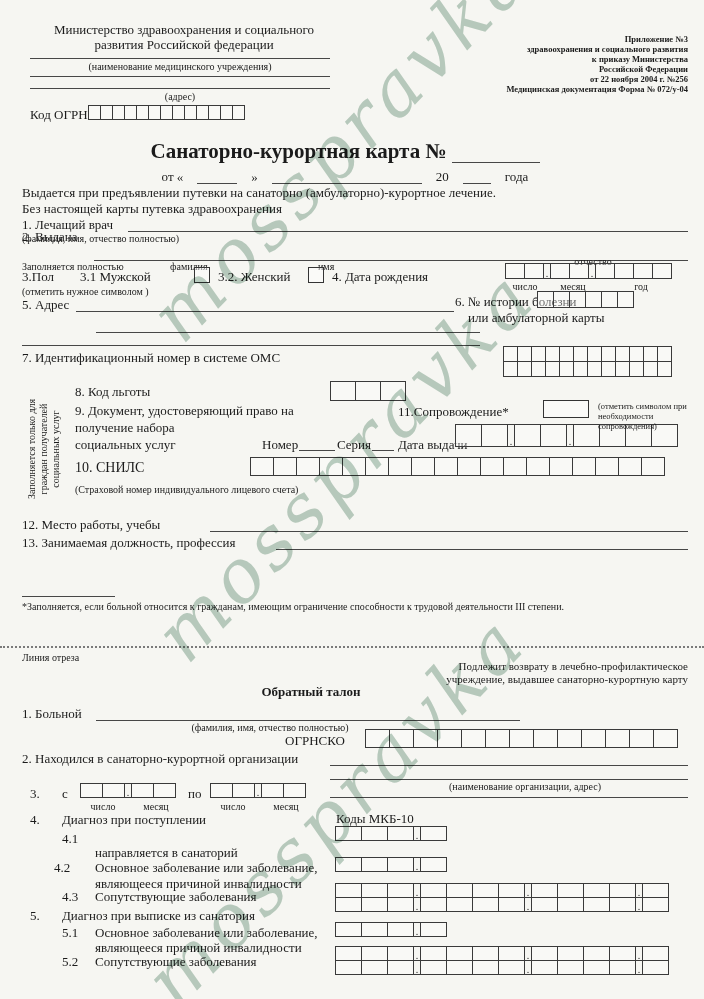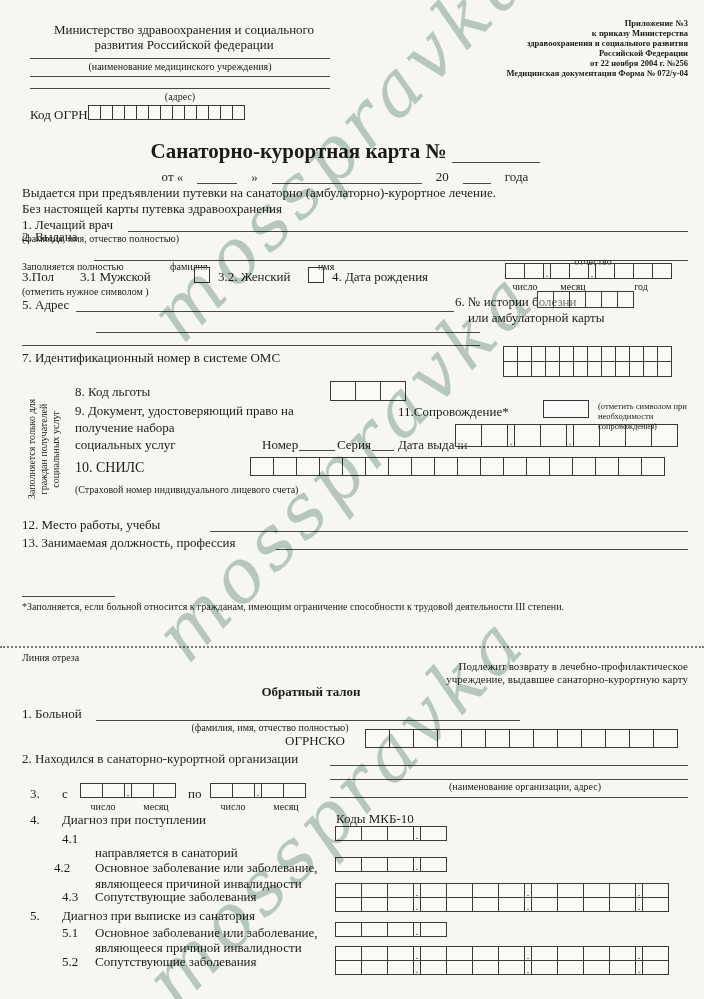--- a/index.html
+++ b/index.html
@@ -70,24 +70,24 @@
         <span class="cell"></span>
         <span class="cell"></span>
         <span class="cell"></span>
         <span class="cell"></span>
         <span class="cell"></span>
         <span class="cell"></span>
         <span class="cell"></span>
       </div>
     </div>
 
-  <div class="abs rt xs b" style="left:388px;top:18px;width:300px">
+  <div class="abs rt xs b" style="left:388px;top:34px;width:300px">
     <div>Приложение №3</div>
+    <div>здравоохранения и социального развития</div>
     <div>к приказу Министерства</div>
-    <div>здравоохранения и социального развития</div>
     <div>Российской Федерации</div>
     <div>от 22 ноября 2004 г. №256</div>
     <div>Медицинская документация Форма № 072/у-04</div>
   </div>
 
   <div class="abs flexline" style="left:0;top:139px;width:690px">
     <span class="b" style="font-size:21px;line-height:24px">Санаторно-курортная карта №</span>
     <span class="inln" style="width:88px"></span>
   </div>
   <div class="abs flexline" style="left:0;top:169px;width:690px;gap:14px">

